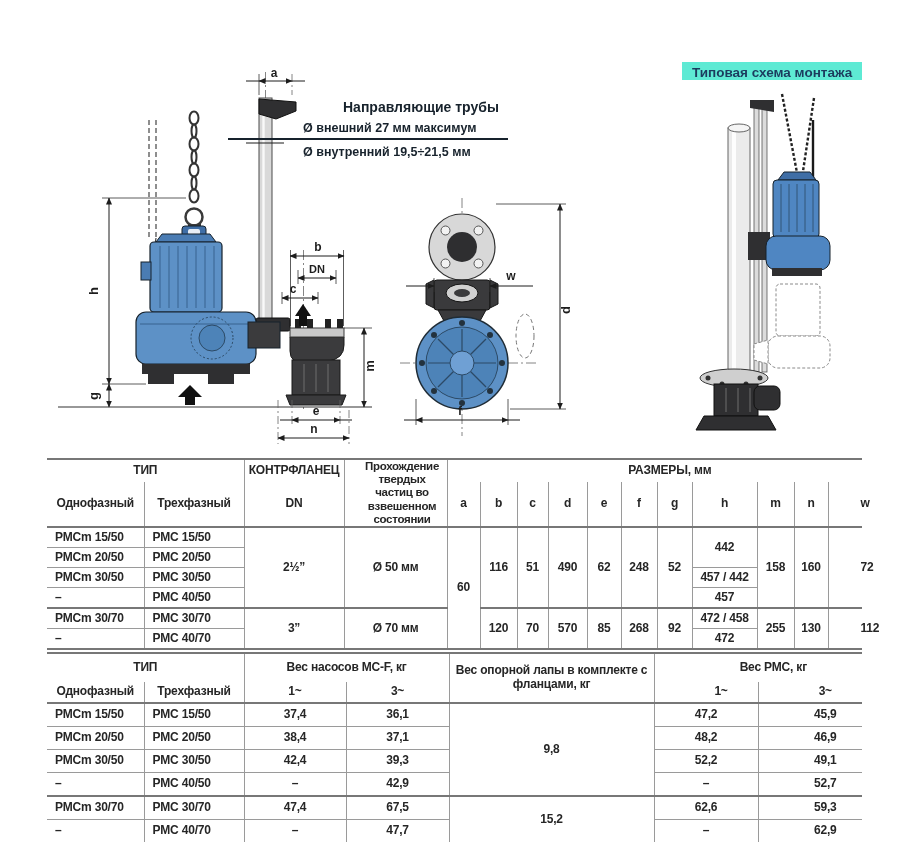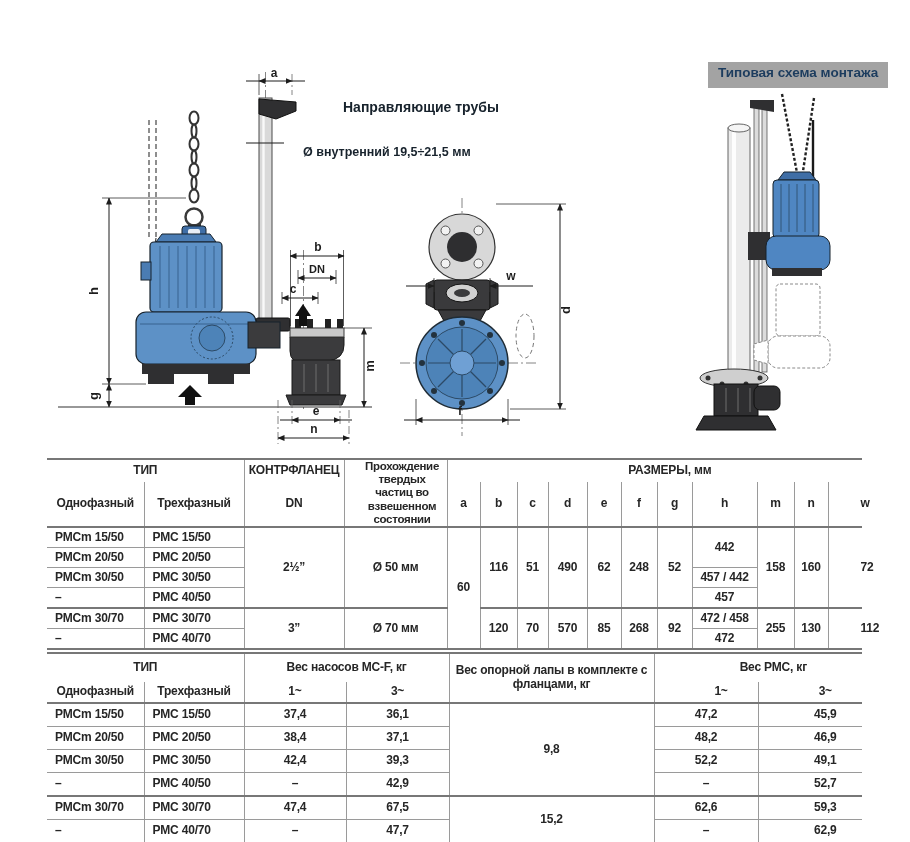--- a/index.html
+++ b/index.html
@@ -1,21 +1,21 @@
 <!DOCTYPE html>
 <html><head>
 <meta charset="utf-8">
 <style>
   html,body{margin:0;padding:0;background:#fff;}
   .page{position:relative;width:910px;height:842px;background:#fff;font-family:"Liberation Sans",sans-serif;overflow:hidden;}
   .title{position:absolute;left:47px;top:22px;width:800px;font-size:15px;font-weight:bold;color:#1a5fa8;line-height:1.45;letter-spacing:-0.1px;}
   .guide-title{position:absolute;left:303px;top:99px;font-size:14px;font-weight:bold;color:#17222c;padding-left:40px;}
   .note1{position:absolute;left:228px;top:121px;width:280px;box-sizing:border-box;padding-left:75px;padding-bottom:3px;font-size:12.5px;font-weight:bold;color:#17222c;border-bottom:2px solid #17222c;}
   .note2{position:absolute;left:303px;top:145px;font-size:12.5px;font-weight:bold;color:#17222c;}
-  .scheme-label{position:absolute;left:708px;top:62px;background:#a3a3a3;color:#1c3c5e;font-size:13.5px;font-weight:bold;padding:3px 10px 8px;}
+  .scheme-label{position:absolute;left:682px;top:62px;background:#5eead4;color:#1c3c5e;font-size:13.5px;font-weight:bold;padding:3px 10px 0;}
   svg text{font-family:"Liberation Sans",sans-serif;font-weight:bold;fill:#1d1d1d;}
   .svgpos{position:absolute;}
   
   table.tbl{position:absolute;left:47px;width:815px;border-collapse:collapse;table-layout:fixed;font-size:12px;font-weight:bold;color:#262626;letter-spacing:-0.2px;border-top:2px solid #777;border-bottom:2px solid #777;}
   .tbl th,.tbl td{border:1px solid #9a9a9a;padding:0 2px;text-align:center;vertical-align:middle;line-height:1.15;}
   .tbl th{font-weight:bold;}
   .tbl .noL{border-left:0;text-align:center;}
   .tbl .noR{border-right:0;padding-left:32px;}
   .tbl .nb{border-bottom:0;}
   .tbl .nt{border-top:0;}
@@ -168,20 +168,21 @@
         <line x1="290" y1="354" x2="302" y2="354" stroke="#1d1d1d"></line>
       <text x="266" y="349" font-size="12" text-anchor="middle">e</text>
       <line x1="228" y1="334" x2="228" y2="378" stroke="#666" stroke-width="0.8" stroke-dasharray="8,3,2,3"></line>
       <line x1="299" y1="344" x2="299" y2="378" stroke="#666" stroke-width="0.8" stroke-dasharray="8,3,2,3"></line>
       <line x1="228" y1="372" x2="299" y2="372" stroke="#1d1d1d" stroke-width="1" marker-start="url(#as)" marker-end="url(#ae)"></line>
       <text x="264" y="367" font-size="12" text-anchor="middle">n</text>
     </g>
   </svg>
 
   <div class="guide-title">Направляющие трубы</div>
+  <div class="note1">Ø внешний 27 мм максимум</div>
   <div class="note2">Ø внутренний 19,5÷21,5 мм</div>
 
   <svg class="svgpos" style="left:398px;top:196px;" width="225" height="245" viewBox="0 0 225 245">
     <g stroke="#666" stroke-width="0.8" stroke-dasharray="10,3,2,3">
       <line x1="64" y1="2" x2="64" y2="240"></line>
       <line x1="2" y1="167" x2="140" y2="167"></line>
     </g>
     <g>
       <circle cx="64" cy="51" r="33" fill="#d8d8d8" stroke="#333" stroke-width="1.2"></circle>
       <circle cx="64" cy="51" r="15" fill="#2e2e30"></circle>

